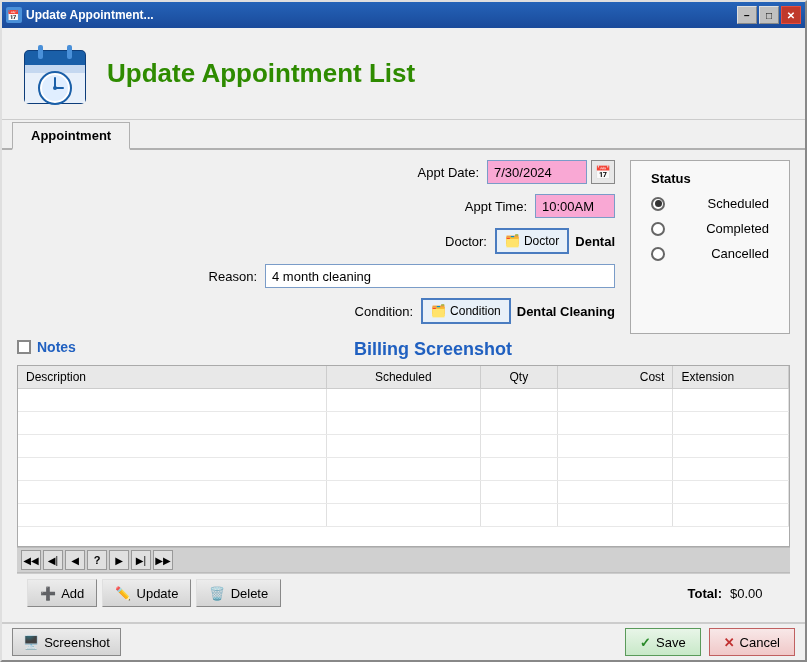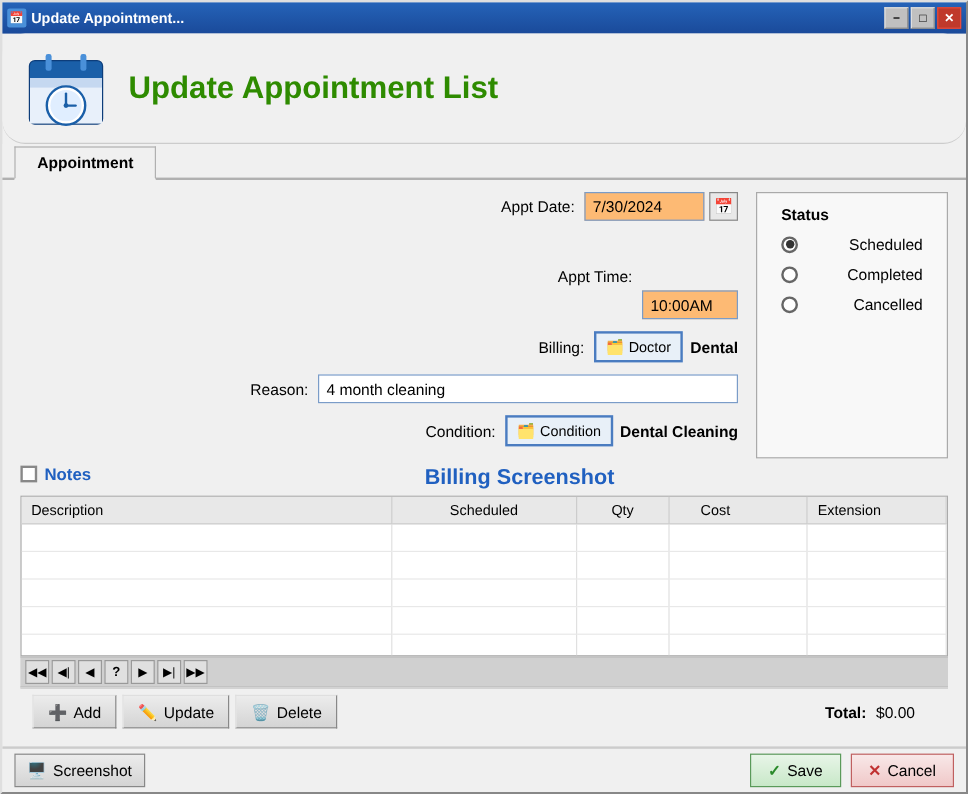--- a/index.html
+++ b/index.html
@@ -72,21 +72,20 @@
       color: white;
       border-color: #e74c3c;
     }
     .header-area {
       background: #f0f0f0;
       display: flex;
       align-items: center;
       padding: 8px 15px;
       border-bottom: 1px solid #ccc;
       gap: 15px;
-      border-radius: 19px;
     }
     .calendar-icon-large {
       width: 75px;
       height: 75px;
       display: flex;
       align-items: center;
       justify-content: center;
     }
     .calendar-svg {
       width: 70px;
@@ -145,27 +144,27 @@
     }
     .form-label {
       width: 90px;
       font-size: 13px;
       color: #000;
       text-align: right;
       padding-right: 8px;
     }
     .form-input {
       border: 1px solid #7a9cc8;
-      background: #fdba74;
+      background: #f9a8d4;
       padding: 3px 6px;
       font-size: 13px;
       height: 24px;
     }
     .appt-date-input { width: 100px; }
-    .appt-time-input { width: 80px; margin-top: 48px; }
+    .appt-time-input { width: 80px; }
     .calendar-btn {
       width: 24px;
       height: 24px;
       border: 1px solid #888;
       background: #e8e8e8;
       cursor: pointer;
       display: flex;
       align-items: center;
       justify-content: center;
       margin-left: 4px;
@@ -288,21 +287,21 @@
     }
     .billing-table td {
       border-right: 1px solid #e0e0e0;
       border-bottom: 1px solid #e0e0e0;
       padding: 4px 8px;
       height: 20px;
     }
     .billing-table .col-description { width: 40%; text-align: left; }
     .billing-table .col-category { width: 20%; text-align: center; }
     .billing-table .col-qty { width: 10%; text-align: center; }
-    .billing-table .col-cost { width: 15%; text-align: left; padding-left: 26px; }
+    .billing-table .col-cost { width: 15%; text-align: right; padding-left: 26px; }
     .billing-table .col-extension { width: 15%; text-align: left; }
     .nav-bar {
       display: flex;
       align-items: center;
       background: #d0d0d0;
       padding: 2px 4px;
       border-top: 1px solid #bbb;
       border-bottom: 1px solid #bbb;
     }
     .nav-btn {
@@ -466,21 +465,21 @@
             <span>📅</span>
           </div>
         </div>
 
         <div class="form-row">
           <span class="form-label">Appt Time:</span>
           <input class="form-input appt-time-input" type="text" value="10:00AM" style="">
         </div>
 
         <div class="form-row">
-          <span class="form-label">Billing:</span>
+          <span class="form-label">Doctor:</span>
           <button class="doctor-btn">
             <span>🗂️</span>
             <span>Doctor</span>
           </button>
           <span class="doctor-label-text">Dental</span>
         </div>
 
         <div class="form-row">
           <span class="form-label">Reason:</span>
           <input class="form-input reason-input" type="text" value="4 month cleaning" style="">

